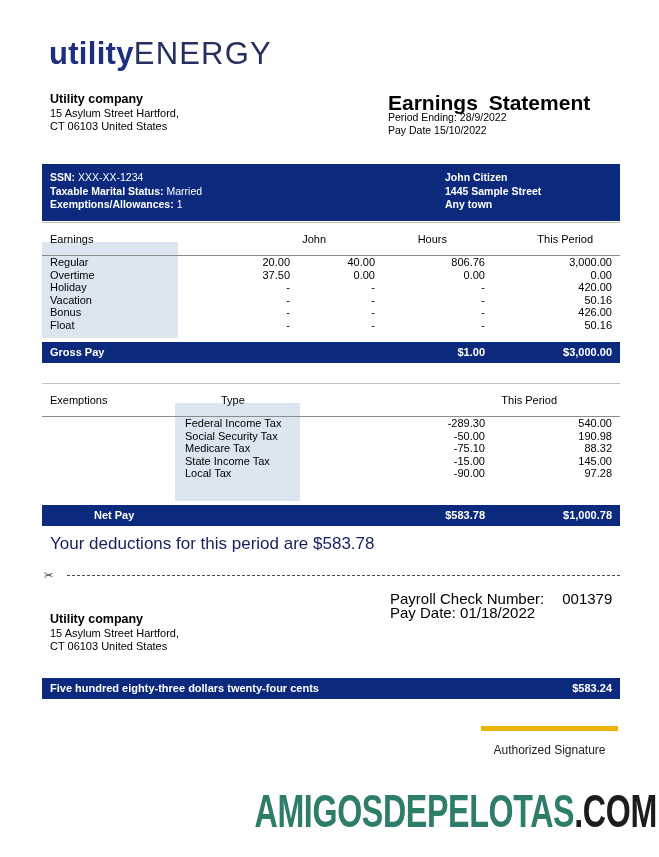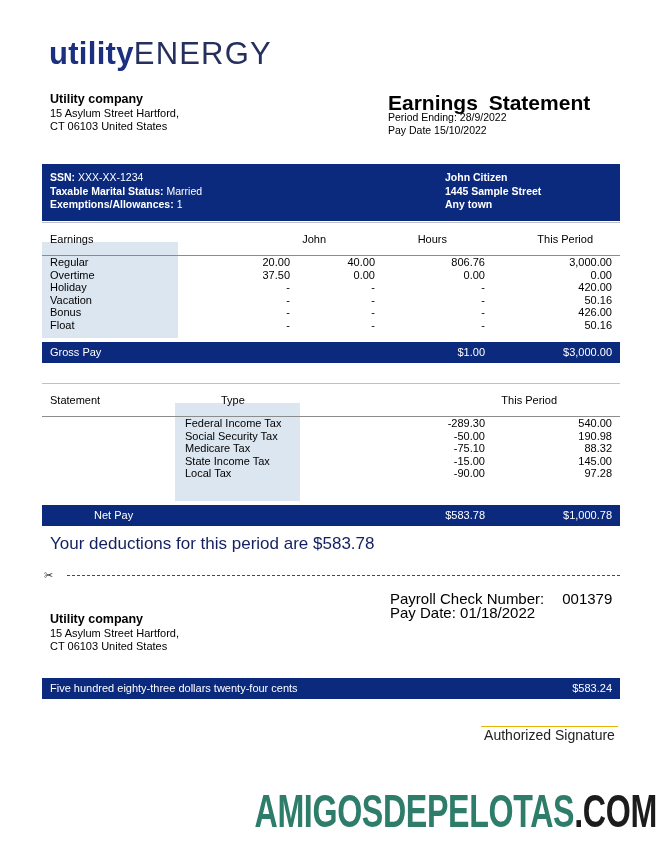--- a/index.html
+++ b/index.html
@@ -39,42 +39,42 @@
   .num { text-align:right; }
   .c-label { padding-left:8px; }
   .d-type { padding-left:10px; }
   .erow, .drow { display:grid; height:12.6px; line-height:12.6px; position:relative; z-index:2; }
   .erow { grid-template-columns:136px 112px 85px 110px 127px; }
   .drow { grid-template-columns:133px 125px 185px 127px; }
   .shade-earn { position:absolute; left:0; top:19.5px; width:136px; height:96px; background:#dce6f1; z-index:1; }
   .shade-ded { position:absolute; left:133px; top:19.5px; width:125px; height:98px; background:#dce6f1; z-index:1; }
 
   
-  .bar { position:absolute; left:42px; width:578px; height:21px; background:#0c2a7d; color:#fff; font-weight:normal; font-size:11px; line-height:21px; }
+  .bar { position:absolute; left:42px; width:578px; height:21px; background:#0c2a7d; color:#fff; font-weight:bold; font-size:11px; line-height:21px; }
   .bar .lbl { padding-left:8px; }
   .bar .v-tp { position:absolute; right:135px; top:0; }
   .bar .v-ytd { position:absolute; right:8px; top:0; }
   .bar-gross { top:342px; }
   .bar-net { top:505px;padding-left:44px; }
   .bar-amount { top:678px; }
   .bar-amount .v-amt { position:absolute; right:8px; top:0; }
 
   .note { position:absolute; left:50px; top:534px; font-weight:normal; font-size:17px; color:#14205f; }
 
   
   .cutline { position:absolute; left:44px; top:570px; width:576px; display:flex; align-items:center; }
   .cutline .scissors { font-size:11px; color:#333; margin-right:14px; line-height:11px; }
   .cutline .dash { flex:1; border-top:1.6px dashed #4a4a4a; }
 
   
   .payinfo { position:absolute; left:390px; top:592px; font-size:15px; line-height:14px; }
   .payinfo .numval { margin-left:18px; }
 
   
-  .signature { position:absolute; left:481px; top:726px; width:137px; border-top:1px solid #eab308; text-align:center; font-size:14px; color:#222; padding-top:0; }
+  .signature { position:absolute; left:481px; top:726px; width:137px; border-top:5px solid #eab308; text-align:center; font-size:12px; color:#222; padding-top:12px; }
 
   
   .watermark { position:absolute; right:2px; top:784px; font-size:46px; font-weight:700; white-space:nowrap; transform:scaleX(0.70); transform-origin:right center; letter-spacing:-0.5px; }
   .watermark .main { color:#2e7d6a; }
   .watermark .suffix { color:#1c1c1c; }
 </style>
 </head>
 <body>
 
 <div class="page">
@@ -163,21 +163,21 @@
 
   <div class="bar bar-gross">
     <span class="lbl">Gross Pay</span>
     <span class="v-tp">$1.00</span>
     <span class="v-ytd">$3,000.00</span>
   </div>
 
   <div class="tbl tbl-deductions">
     <div class="shade-ded"></div>
     <div class="thead dgrid">
-      <div class="c-label">Statement</div>
+      <div class="c-label">Exemptions</div>
       <div class="d-type">Type</div>
       <div class="num">This Period</div>
       <div class="num">Year to Date</div>
     </div>
     <div class="drow">
       <div></div>
       <div class="d-type">Federal Income Tax</div>
       <div class="num">-289.30</div>
       <div class="num">540.00</div>
     </div>

